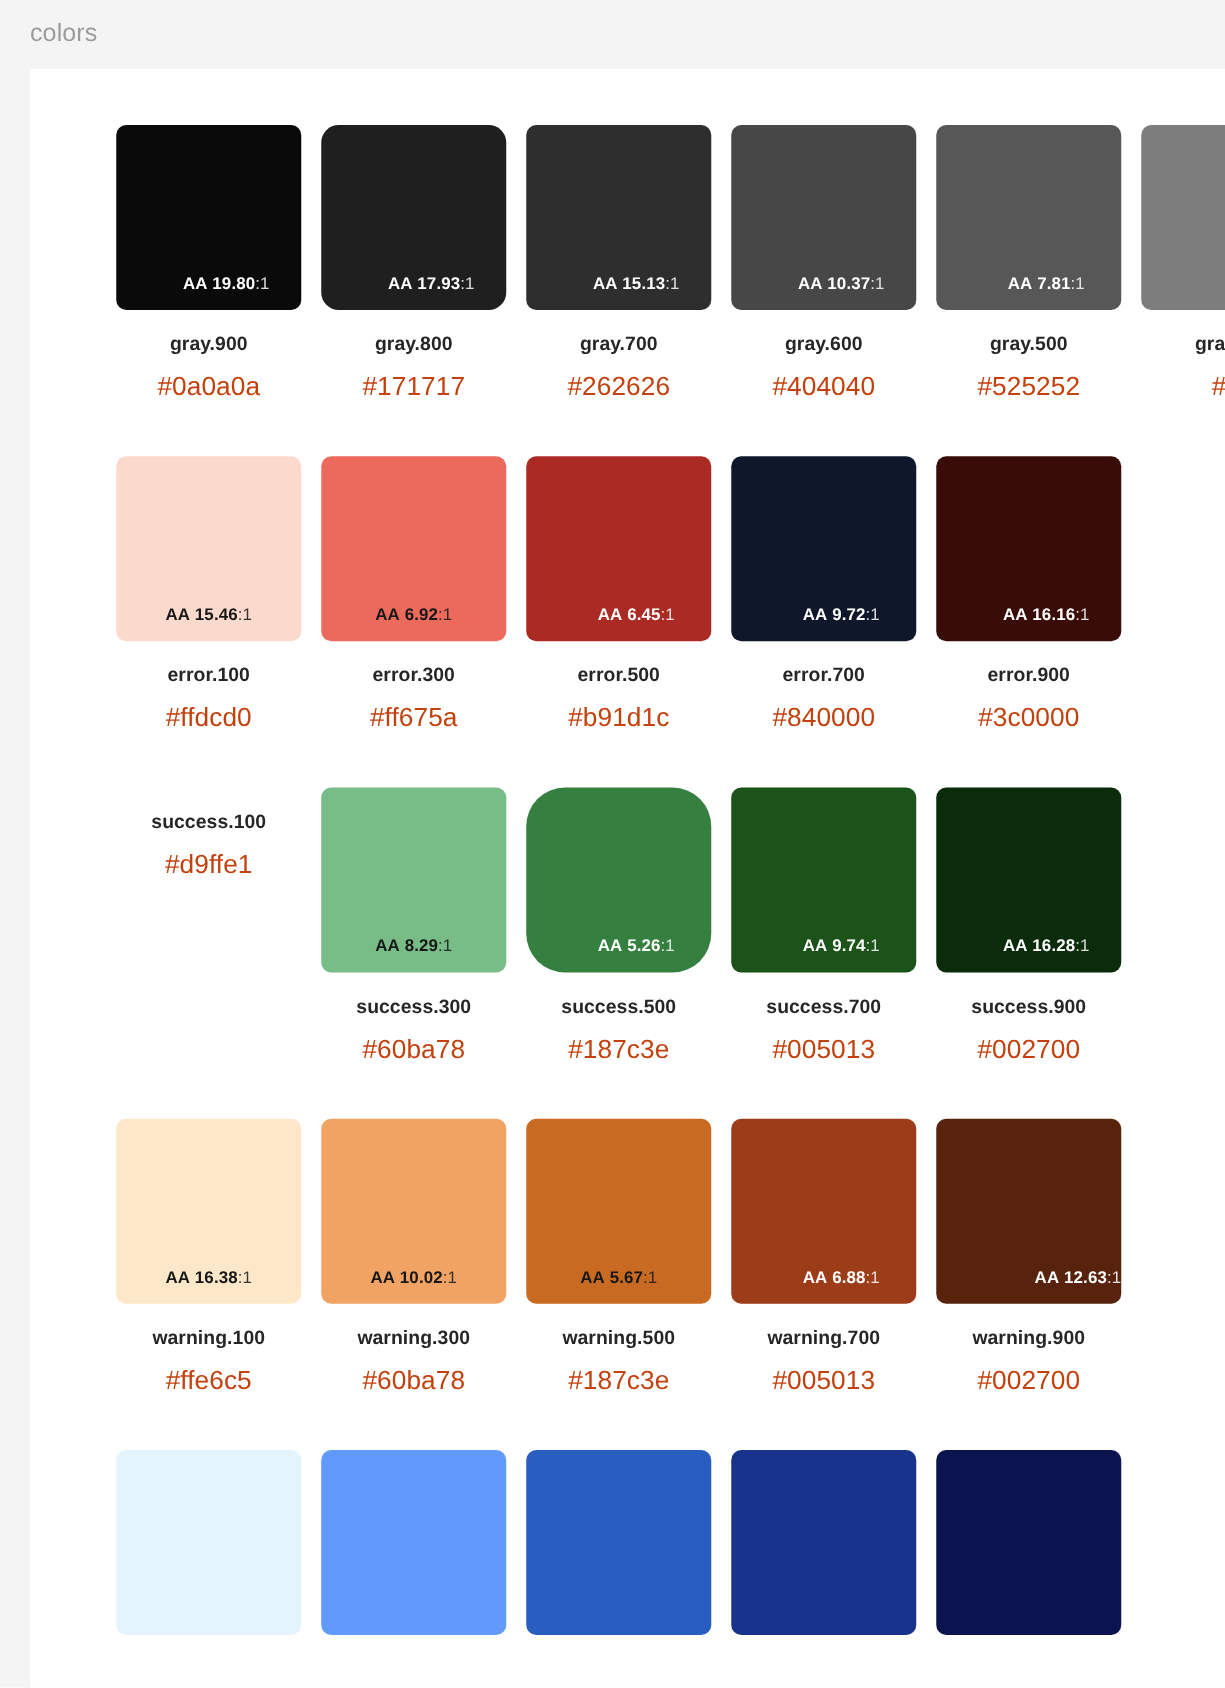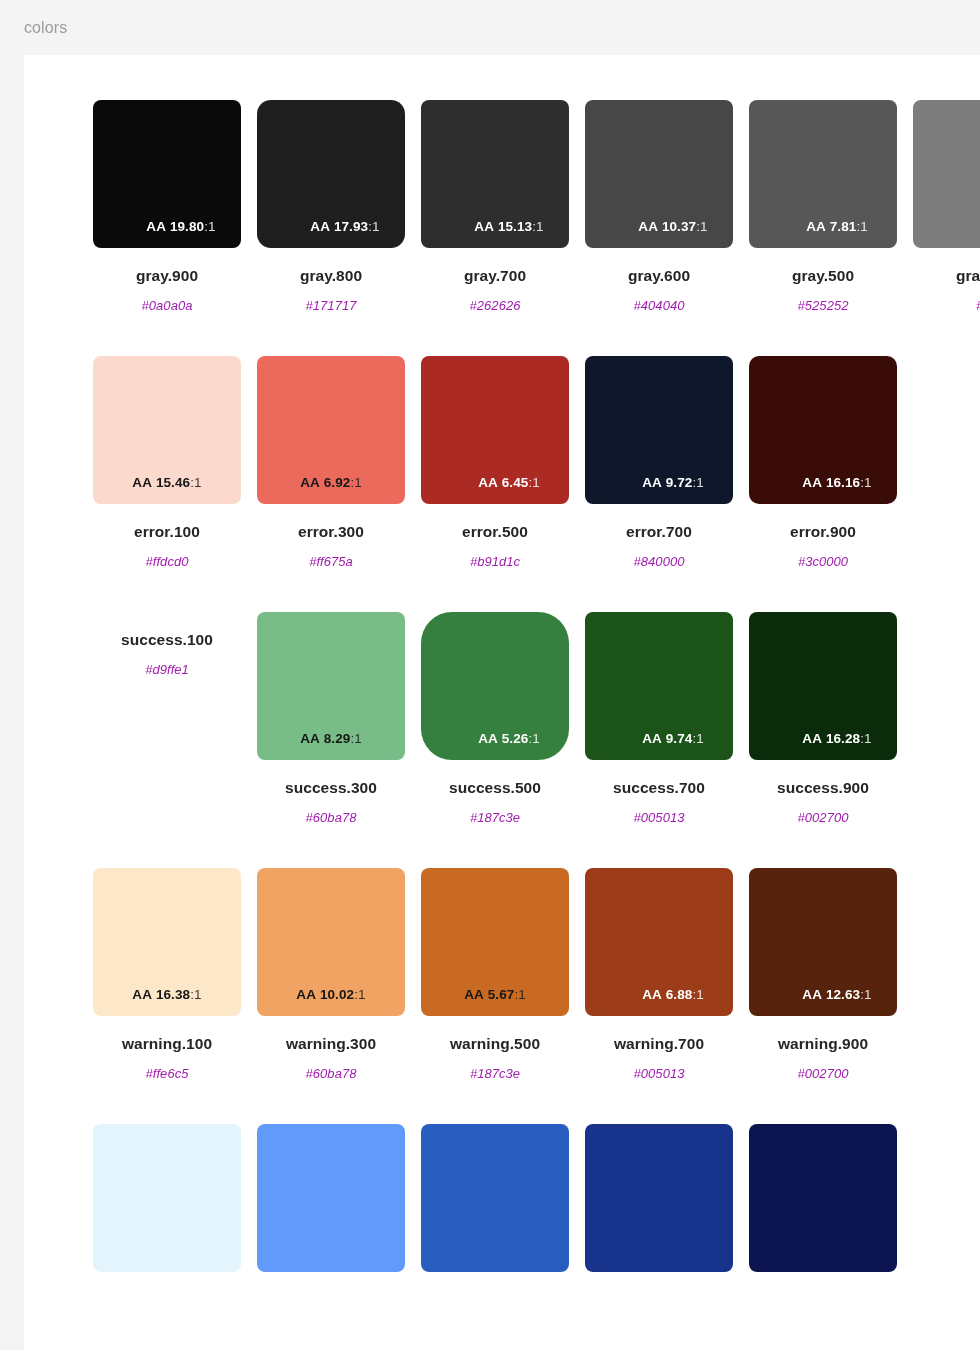--- a/index.html
+++ b/index.html
@@ -21,21 +21,21 @@
   .topbar {
     position: absolute;
     top: 0; left: 0;
     width: 980px;
     height: 55px;
     display: flex;
     align-items: center;
     padding-left: 24px;
   }
   .topbar-title {
-    font-size: 16px;
+    font-size: 20px;
     color: #9b9b9b;
     font-weight: 400;
     letter-spacing: .1px;
   }
 
   
   .canvas {
     position: absolute;
     top: 55px;
     left: 24px;
@@ -92,25 +92,24 @@
   .cell-name {
     margin-top: 19px;
     font-size: 15.5px;
     font-weight: 700;
     color: #262626;
     letter-spacing: .05px;
   }
 
   .cell-hex {
     margin-top: 13px;
-    font-size: 13px;
+    font-size: 21px;
     font-weight: 400;
-    color: #a21caf;
+    color: #c2410c;
     letter-spacing: .05px;
-    font-style: italic;
   }
 </style>
 </head>
 <body>
 
 <div class="topbar">
   <span class="topbar-title">colors</span>
 </div>
 
 <div class="canvas">
@@ -182,21 +181,21 @@
           <div class="cell-hex">#b91d1c</div>
         </div>
         <div class="cell">
           <div class="swatch" style="background: #0f172a;">
             <div class="badge on-dark"><span class="aa">AA</span><span class="aa">&nbsp;</span><span class="aa">9.72</span><span class="ratio">:1</span></div>
           </div>
           <div class="cell-name">error.700</div>
           <div class="cell-hex">#840000</div>
         </div>
         <div class="cell">
-          <div class="swatch" style="background: rgb(58, 12, 8); border-radius: 10px;">
+          <div class="swatch" style="background: rgb(58, 12, 8);">
             <div class="badge on-dark"><span class="aa">AA</span><span class="aa">&nbsp;</span><span class="aa">16.16</span><span class="ratio">:1</span></div>
           </div>
           <div class="cell-name">error.900</div>
           <div class="cell-hex">#3c0000</div>
         </div>
       </div>
       <div class="row">
         <div class="cell">
           <div class="cell-name">success.100</div>
           <div class="cell-hex">#d9ffe1</div>
@@ -253,21 +252,21 @@
           <div class="cell-hex">#187c3e</div>
         </div>
         <div class="cell">
           <div class="swatch" style="background: rgb(157, 60, 25); text-align: right;">
             <div class="badge on-dark"><span class="aa">AA</span><span class="aa">&nbsp;</span><span class="aa">6.88</span><span class="ratio">:1</span></div>
           </div>
           <div class="cell-name">warning.700</div>
           <div class="cell-hex">#005013</div>
         </div>
         <div class="cell">
-          <div class="swatch" style="background: rgb(87, 35, 12);">
+          <div class="swatch" style="background: rgb(87, 35, 12); justify-content: flex-end;">
             <div class="badge on-dark"><span class="aa">AA</span><span class="aa">&nbsp;</span><span class="aa">12.63</span><span class="ratio">:1</span></div>
           </div>
           <div class="cell-name">warning.900</div>
           <div class="cell-hex">#002700</div>
         </div>
       </div>
       <div class="row">
         <div class="cell">
           <div class="swatch" style="background: rgb(227, 244, 253);"></div>
         </div>

